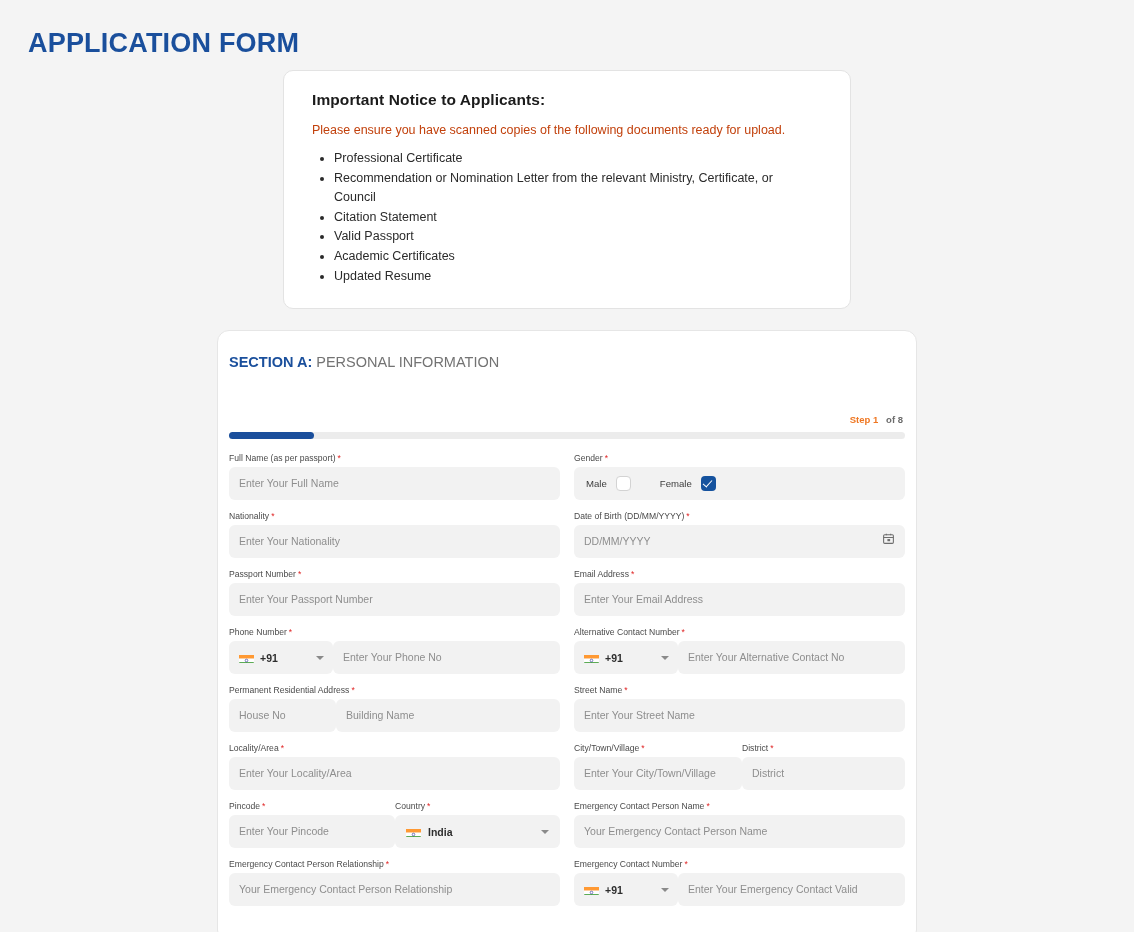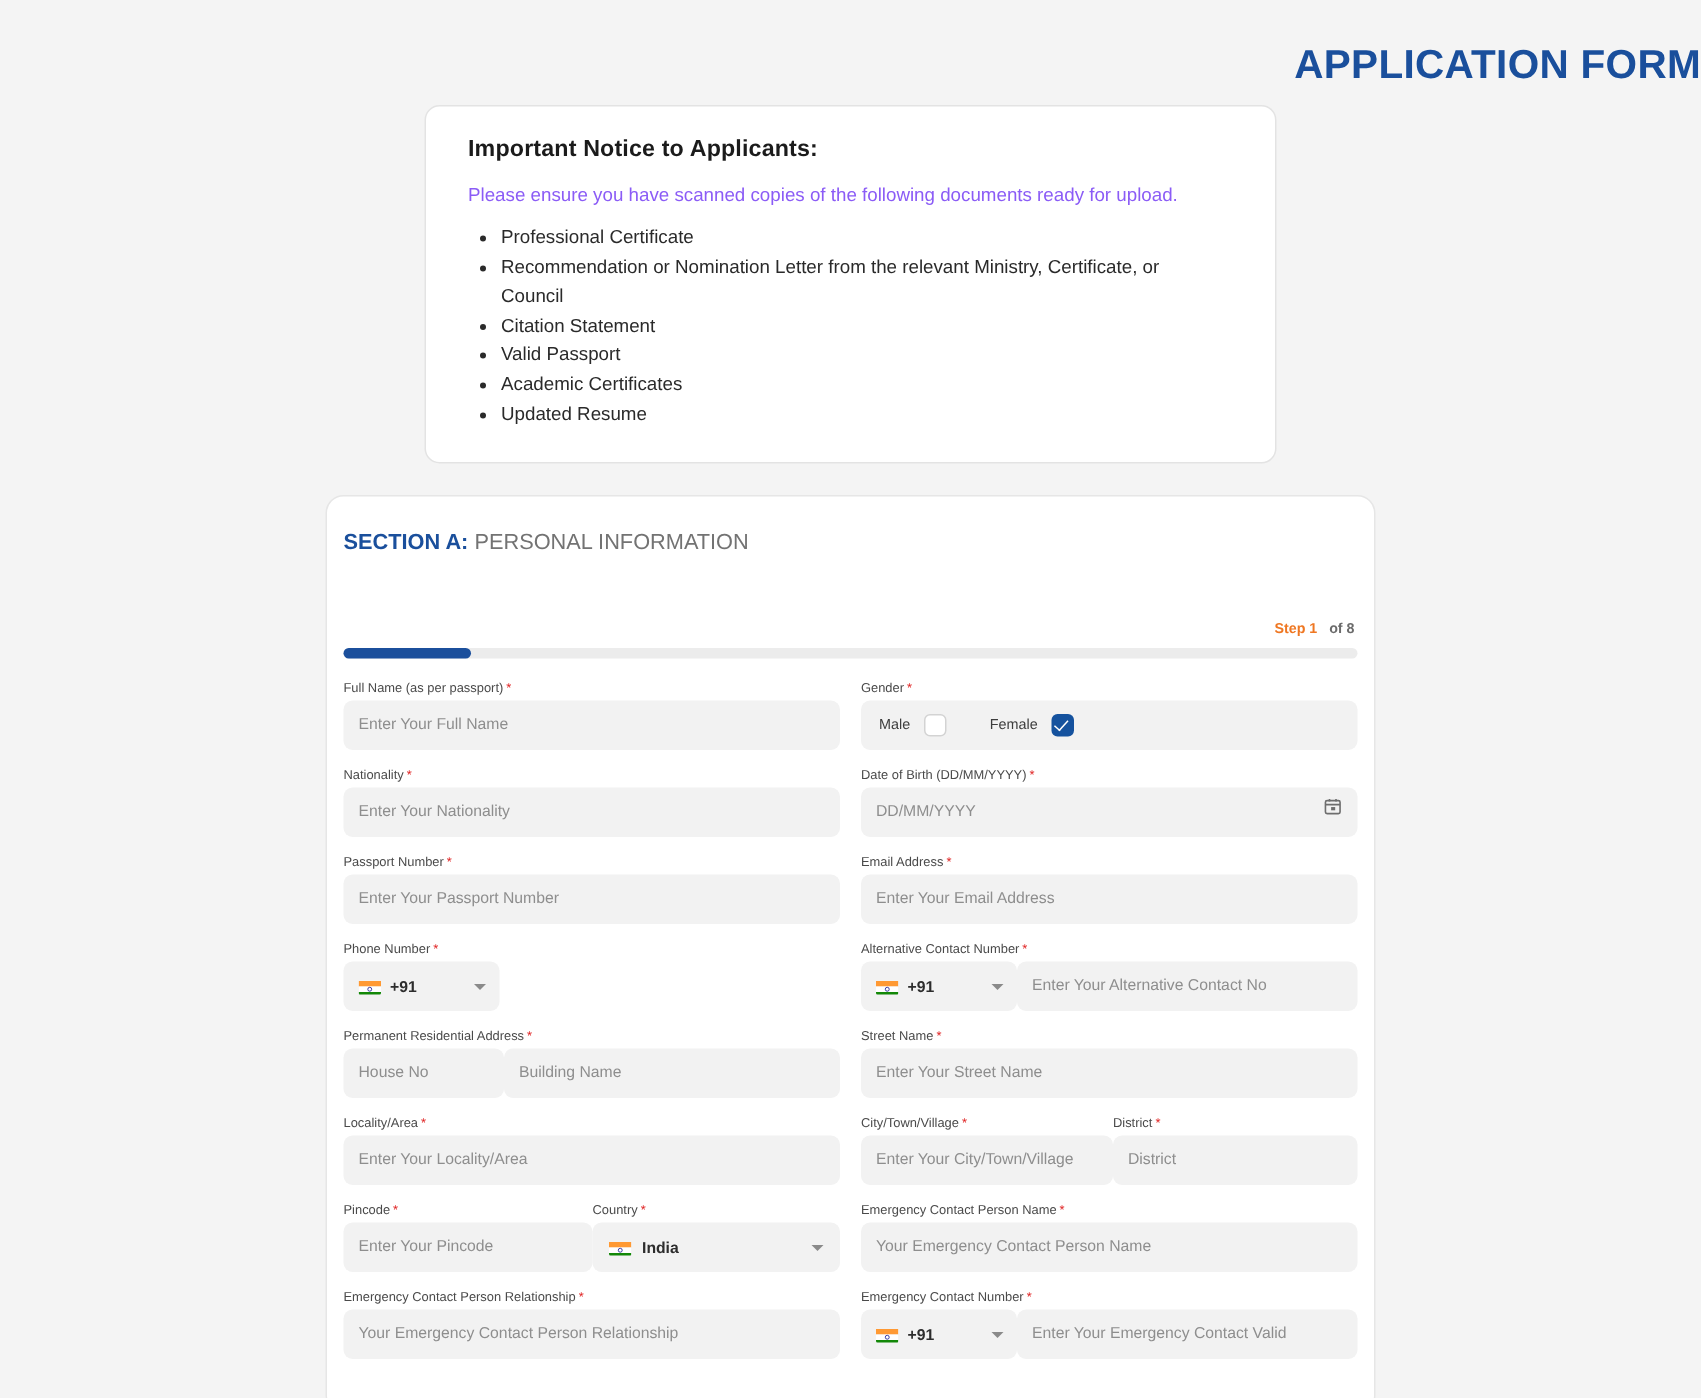--- a/index.html
+++ b/index.html
@@ -14,27 +14,28 @@
   }
   .page {
     position: relative;
     width: 1134px;
     height: 932px;
     box-sizing: border-box;
   }
 
   
   .form-title {
-    text-align: right;
+    text-align: left;
     color: #1a4f9c;
     font-size: 27px;
     font-weight: bold;
     letter-spacing: 0.2px;
     margin: 0;
     padding-top: 28px;
+    padding-left: 28px;
   }
 
   
   .notice-card {
     position: absolute;
     left: 283px;
     top: 70px;
     width: 568px;
     box-sizing: border-box;
     background: #ffffff;
@@ -44,21 +45,21 @@
   }
   .notice-title {
     font-size: 15.5px;
     font-weight: bold;
     color: #1b1b1b;
     margin: 0 0 14px 0;
     letter-spacing: 0.1px;
   }
   .notice-sub {
     font-size: 12.5px;
-    color: #8b5cf6;
+    color: #c2410c;
     margin: 12px 0 12px 0;
   }
   .notice-list {
     margin: 0;
     padding-left: 22px;
     list-style: disc;
   }
   .notice-list li {
     font-size: 12.5px;
     color: #2a2a2a;
@@ -369,20 +370,21 @@
                     <rect width="15" height="3.67" fill="#ff9933"></rect>
                     <rect y="3.67" width="15" height="3.67" fill="#ffffff"></rect>
                     <rect y="7.33" width="15" height="3.67" fill="#138808"></rect>
                     <circle cx="7.5" cy="5.5" r="1.3" fill="none" stroke="#000088" stroke-width="0.5"></circle>
                   </svg>
                 </span>
                 <span class="prefix-code">+91</span>
               </span>
               <span class="caret"></span>
             </div>
+            <div class="inp">Enter Your Phone No</div>
           </div>
         </div>
         <div class="col col-half">
           <div class="lbl"><span>Alternative Contact Number</span><span class="req">*</span></div>
           <div class="ctrl-line">
             <div class="prefix">
               <span class="prefix-left">
                 <span class="flag">
                   <svg width="15" height="11" viewBox="0 0 15 11">
                     <rect width="15" height="3.67" fill="#ff9933"></rect>

